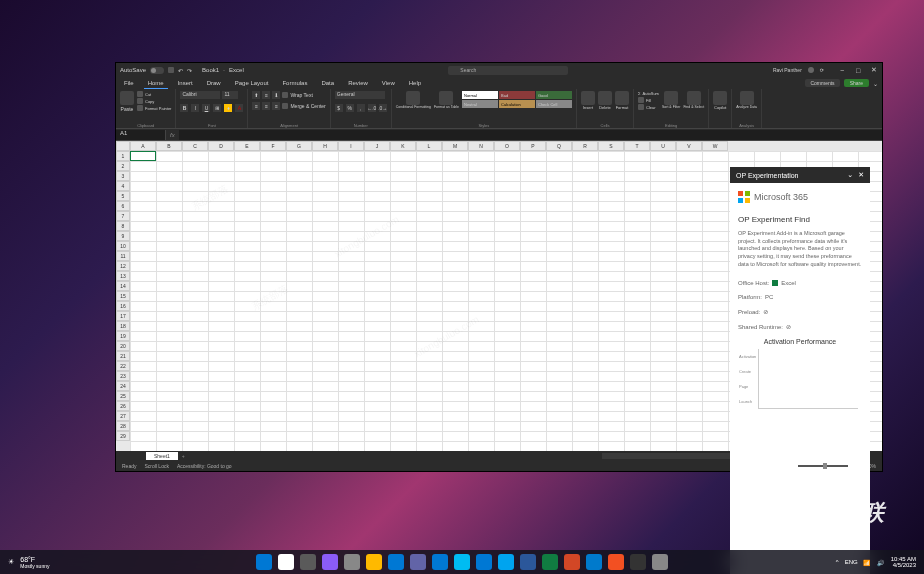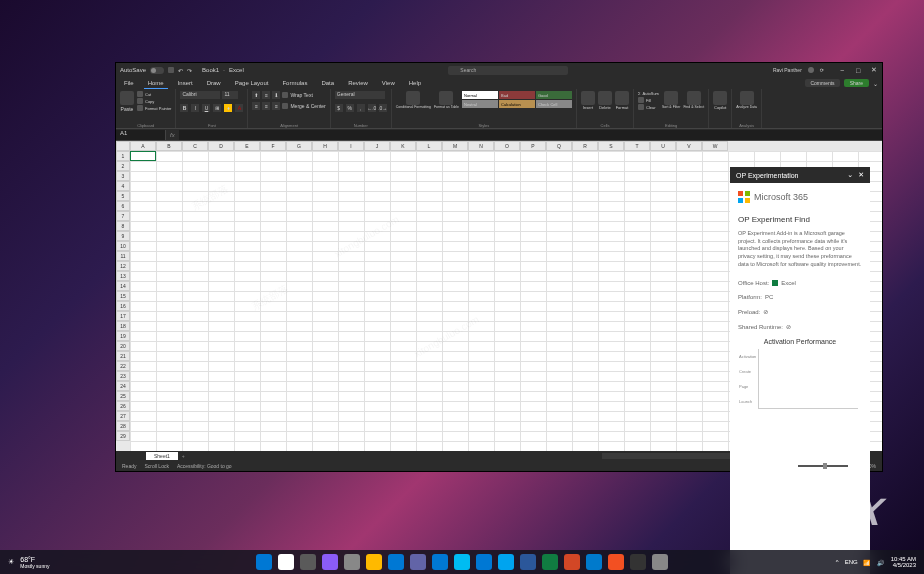--- a/index.html
+++ b/index.html
@@ -453,20 +453,21 @@
       <span>−</span>
       <div class="zoom-slider"></div>
       <span>+</span>
       <span>100%</span>
     </div>
   </div>
 </div>
 
 <div class="watermark-main">
   <span class="wm-x">X</span>
+    <span>自由互联</span>
 </div>
 
 <div class="taskbar">
   <div class="taskbar-left">
     <span>☀</span>
     <div class="weather">
       <span>68°F</span>
       <span style="font-size:5px">Mostly sunny</span>
     </div>
   </div>

